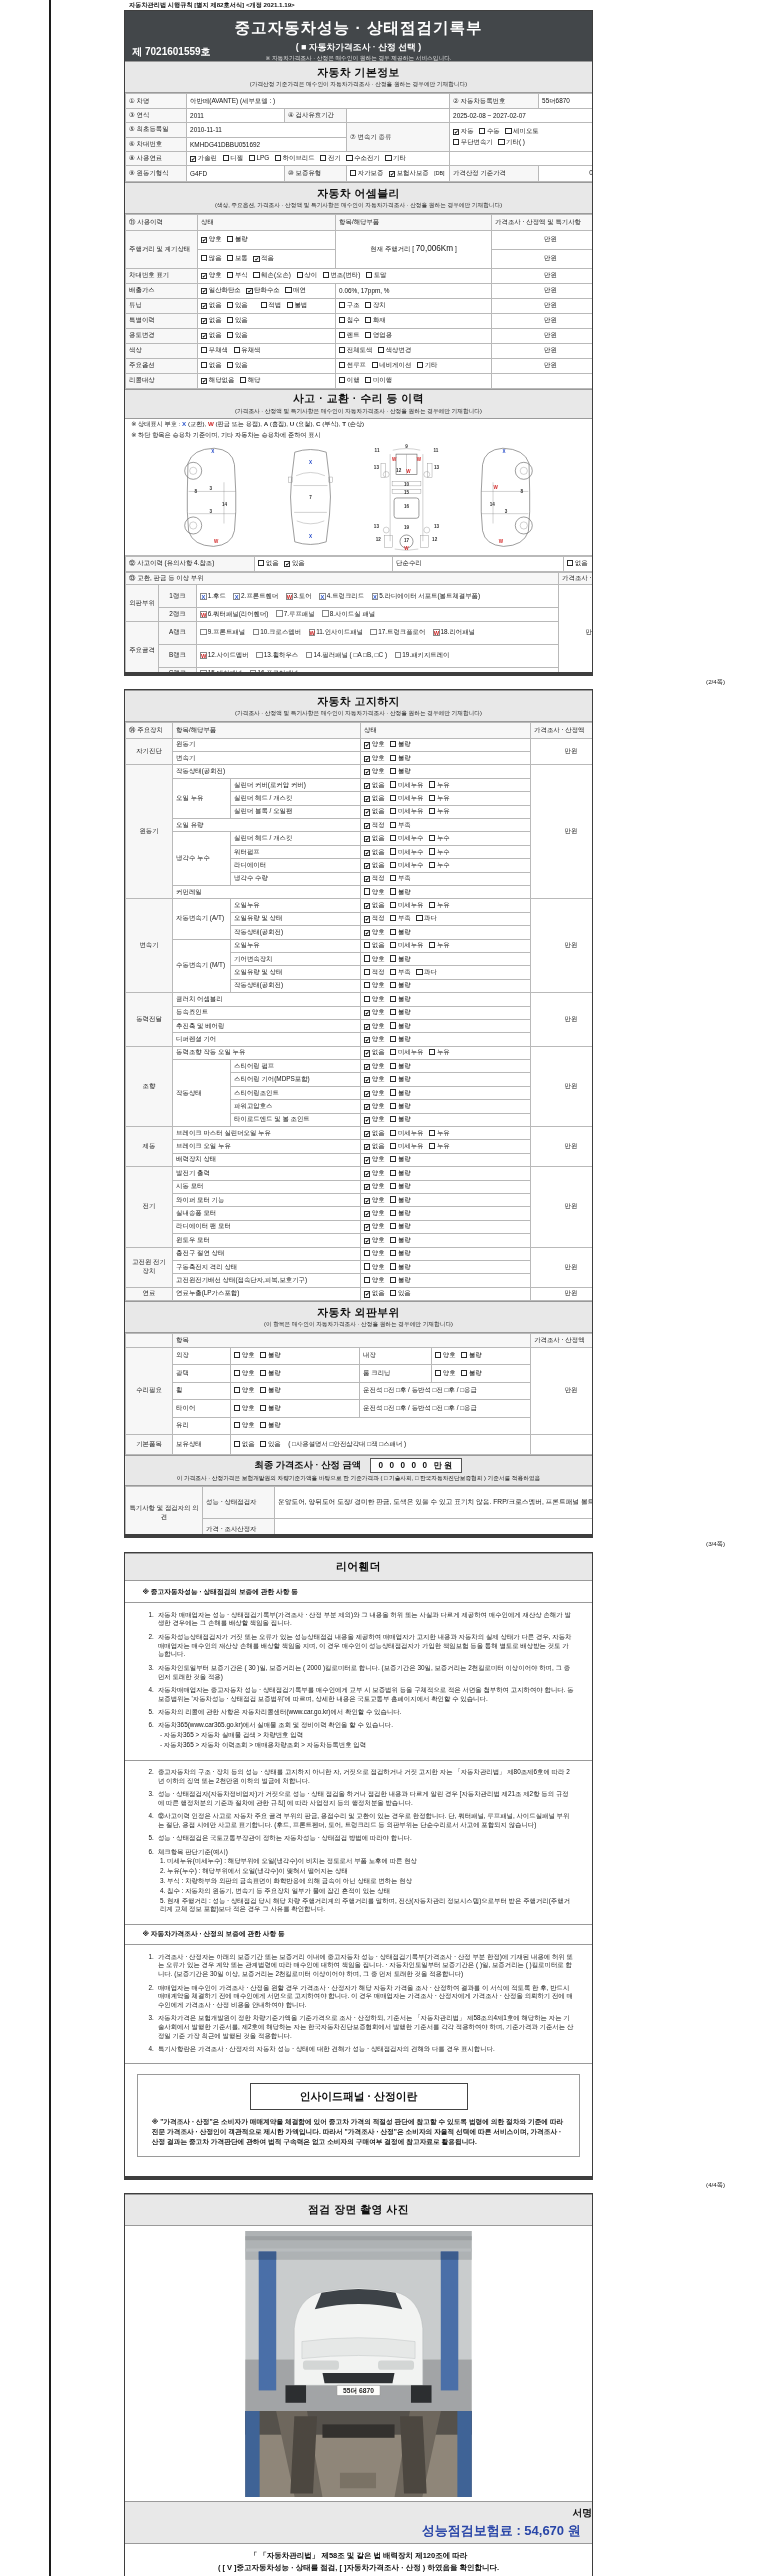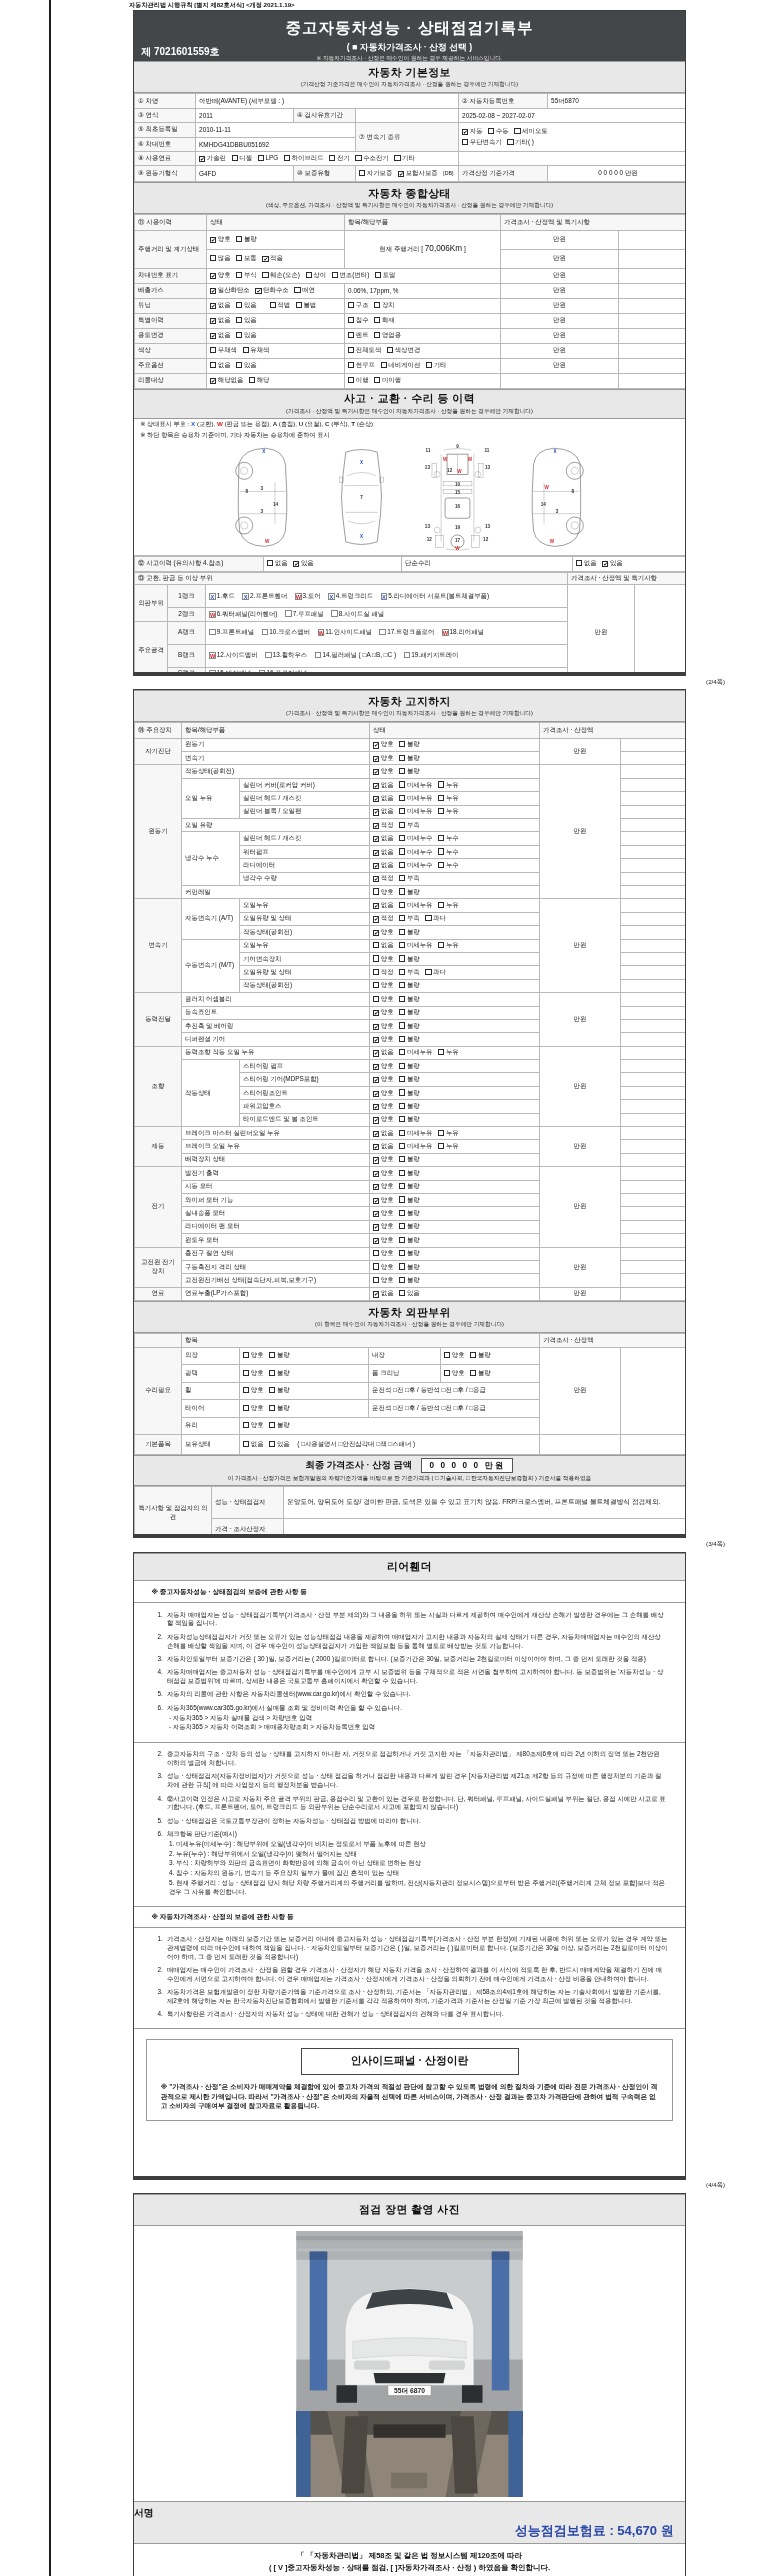--- a/index.html
+++ b/index.html
@@ -1,20 +1,20 @@
 <!DOCTYPE html>
 <html style="font-size:8.2px"><head>
 <meta charset="utf-8">
 <style>
   html,body{margin:0;padding:0;background:#fff;}
   .canvas{position:relative;width:773px;height:2576px;background:#ffffff;overflow:hidden;
           font-family:"Liberation Sans","DejaVu Sans",sans-serif;color:#111;}
   .leftrule{position:absolute;left:49px;top:0;width:1.5px;height:2576px;background:#1c1c1c;}
   .topnote{position:absolute;left:129px;top:1px;font-size:6.2px;font-weight:bold;color:#111;}
-  .sheet{position:absolute;left:133px;width:553px;background:#fff;border:1px solid #3e3e3e;
+  .sheet{position:absolute;left:124px;width:469px;background:#fff;border:1px solid #3e3e3e;
          border-bottom:4.1px solid #3e3e3e;overflow:hidden;box-sizing:border-box;}
   .marker{position:absolute;left:133px;width:592px;text-align:right;font-size:6.2px;color:#222;}
 
   
   .darkhead{background:#43474a;color:#fff;text-align:center;padding:7.2px 10.3px 3.1px;position:relative;height:50px;box-sizing:border-box;}
   .darkhead .t{font-size:15.5px;font-weight:bold;letter-spacing:1px;}
   .darkhead .s{font-size:8.8px;font-weight:bold;margin-top:2.1px;}
   .darkhead .n{font-size:5.7px;color:#e3e3e3;margin-top:1.5px;}
   .darkhead .docno{position:absolute;left:7.2px;bottom:2.1px;font-size:10px;font-weight:bold;}
 
@@ -65,21 +65,21 @@
   .nnum{min-width:8.2px;text-align:right;flex:none;}
   .nsub{font-size:6.4px;line-height:8.8px;margin:1px 0 1px 2.1px;}
   .pbwrap{margin:8.2px 12.4px;border:0.5px solid #9a9a9a;padding:8.2px 13.4px 9.3px;}
   .pbtitle{width:216px;margin:0 auto;border:1px solid #444;text-align:center;font-size:10.8px;
            font-weight:bold;padding:5.2px 0;}
   .pbbody{font-size:6.7px;line-height:9.8px;margin-top:7.2px;font-weight:bold;color:#222;}
 
   .photoarea{text-align:center;padding-top:5.2px;}
   .signband{background:#e8e8e8;border-top:0.5px solid #9a9a9a;border-bottom:0.5px solid #9a9a9a;
             position:relative;height:41px;margin-top:4.1px;}
-  .signband .t{text-align:left;font-size:9.8px;font-weight:bold;padding-top:5.2px;}
+  .signband .t{text-align:right;font-size:9.8px;font-weight:bold;padding-top:5.2px;}
   .signband .fee{position:absolute;right:11.3px;top:19.6px;font-size:13px;font-weight:bold;color:#2946a8;}
   .confirm{text-align:center;font-size:7.5px;font-weight:bold;line-height:11.3px;padding-top:6.2px;}
 </style>
 </head>
 <body>
 
 <div class="canvas">
   <div class="leftrule"></div>
   <div class="topnote">자동차관리법 시행규칙 [별지 제82호서식] &lt;개정 2021.1.19&gt;</div>
 
@@ -142,21 +142,21 @@
         <td>G4FD</td>
         <td class="lbl">⑩ 보증유형</td>
         <td><span><span class="opt"><span class="cb"></span>자가보증</span><span class="opt"><span class="cb ck">✔</span>보험사보증</span></span><span style="font-size:5.2px">[DB]</span></td>
         <td class="lbl">가격산정 기준가격</td>
         <td class="ctr">0 0 0 0 0 만원</td>
       </tr>
     </tbody>
       </table>
 
     <div class="secband">
-      <div class="t">자동차 종합상태</div>
+      <div class="t">자동차 어셈블리</div>
       <div class="s">(색상, 주요옵션, 가격조사 · 산정액 및 특기사항은 매수인이 자동차가격조사 · 산정을 원하는 경우에만 기재합니다)</div>
     </div>
 
     <table id="overall-table">
       <colgroup>
           <col style="width:72px">
           <col style="width:138px">
           <col style="width:156px">
           <col style="width:118px">
           <col style="width:69px">
@@ -873,18 +873,18 @@
         <rect x="412" y="0" width="28" height="167" fill="#3f6396"></rect>
         <rect x="184" y="120" width="70" height="30" fill="#7a7265"></rect>
       </svg>
     </div>
 
     <div class="signband">
       <div class="t">서명</div>
       <div class="fee">성능점검보험료 : 54,670 원</div>
     </div>
     <div class="confirm">
-      <div>「 「자동차관리법」 제58조 및 같은 법 정보시스템 제120조에 따라</div>
+      <div>「 「자동차관리법」 제58조 및 같은 법 배력장치 제120조에 따라</div>
       <div>( [ V ]중고자동차성능 · 상태를 점검, [   ]자동차가격조사 · 산정 ) 하였음을 확인합니다.</div>
     </div>
   </div>
 </div>
 
 
 </body></html>

